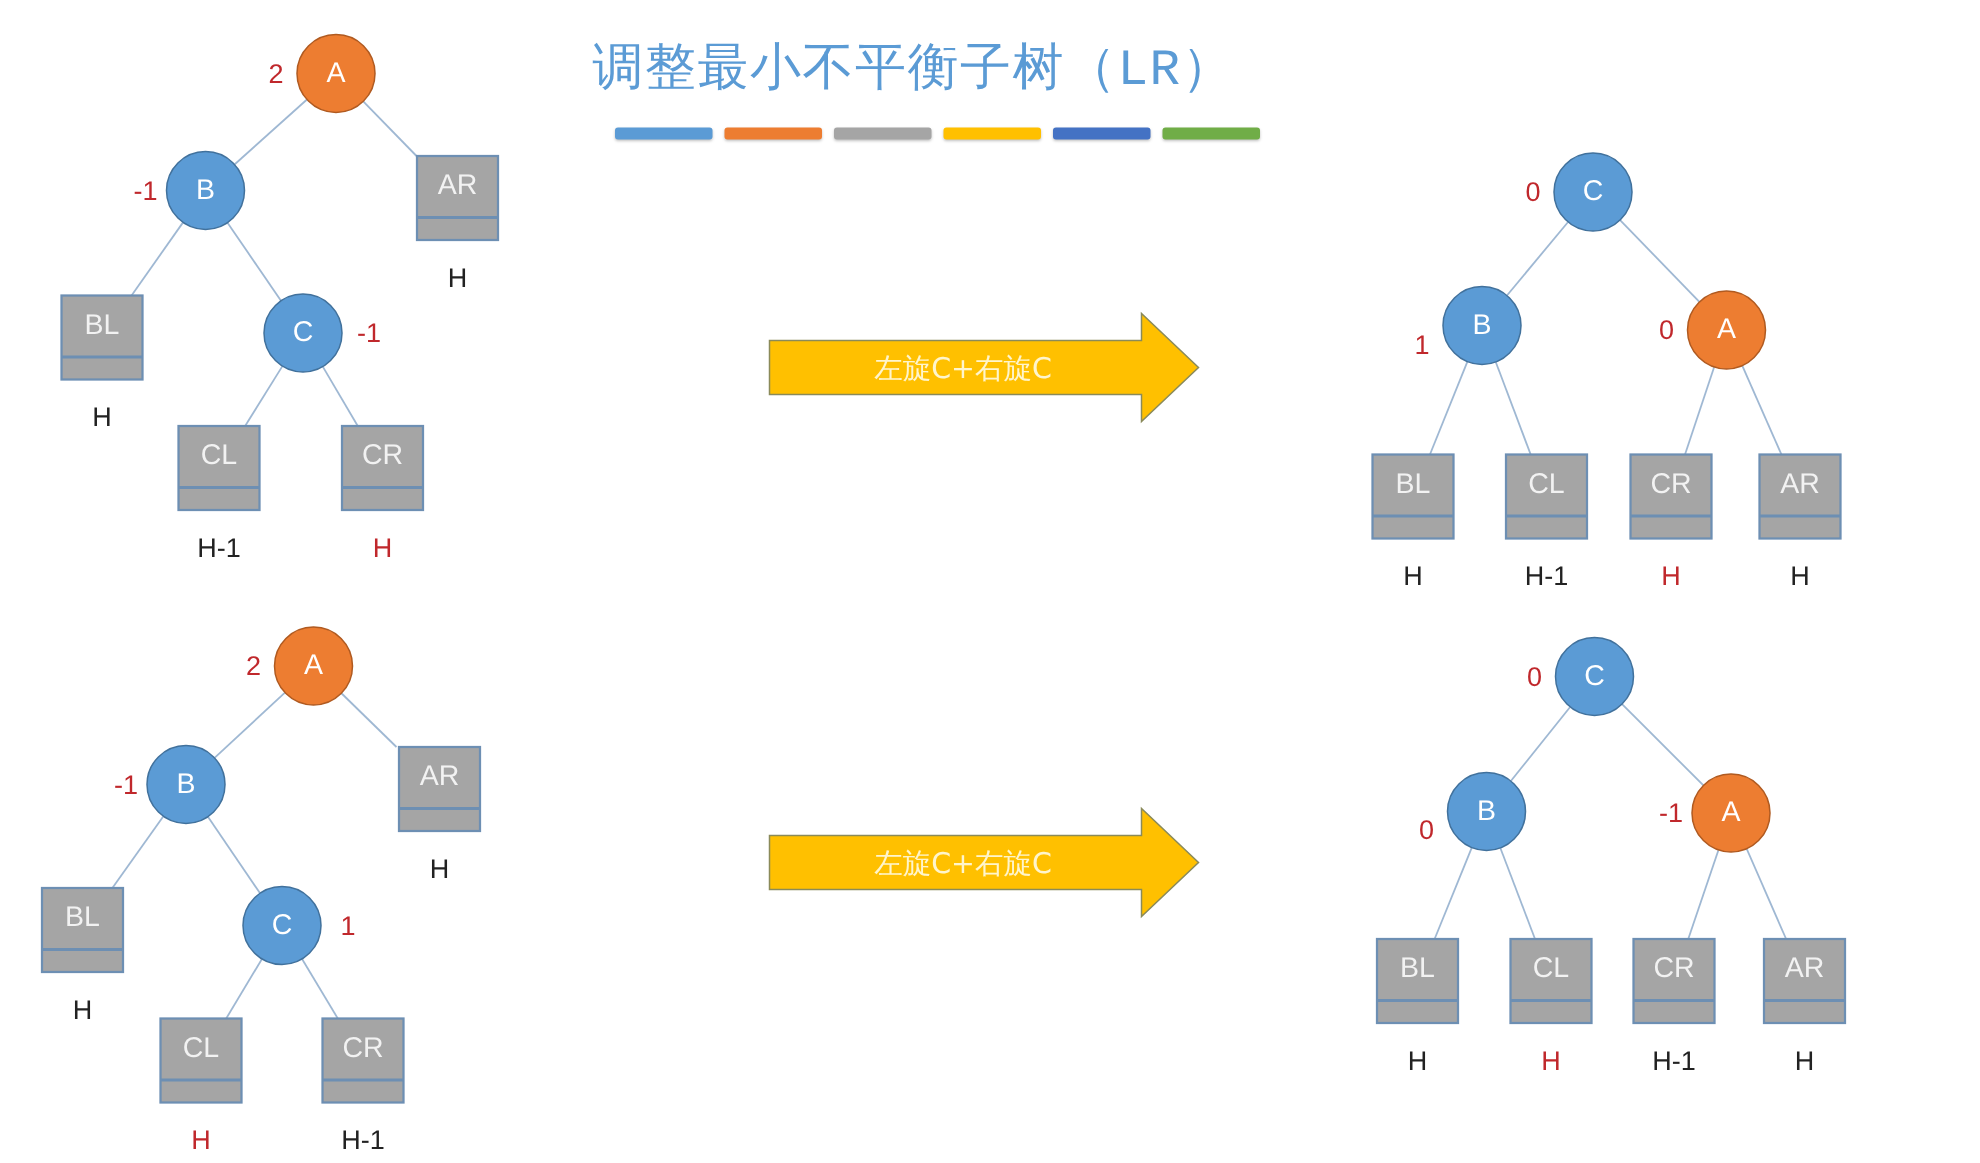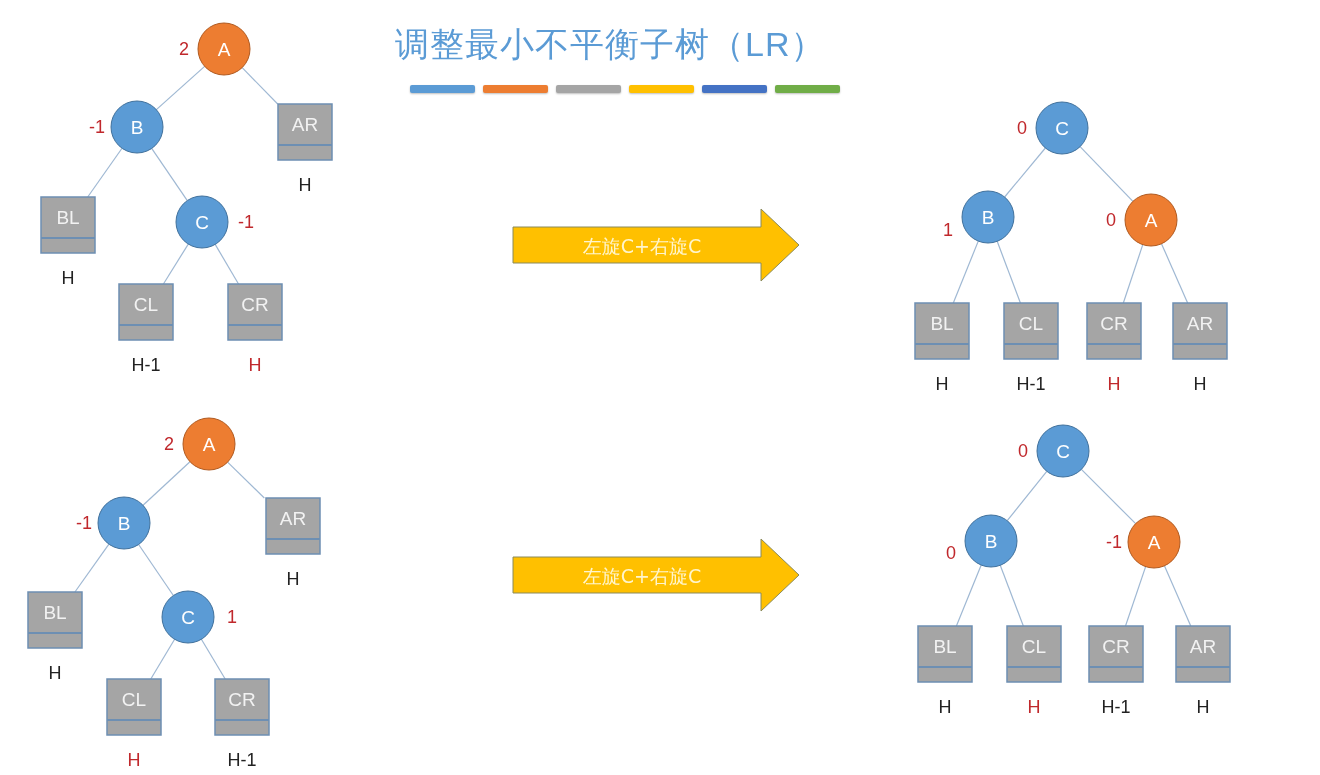--- a/index.html
+++ b/index.html
@@ -1,18 +1,18 @@
 <!DOCTYPE html>
 <html><head>
 <meta charset="utf-8">
 <style>
   html,body{margin:0;padding:0;background:#ffffff;}
   body{width:1320px;height:775px;position:relative;overflow:hidden;font-family:"Liberation Sans","DejaVu Sans",sans-serif;}
   #canvas{position:absolute;left:0;top:0;}
-  .title{position:absolute;left:395px;top:22px;font-size:34px;color:#5b9bd5;letter-spacing:1px;font-family:Liberation Sans, sans-serif;white-space:nowrap;}
+  .title{position:absolute;left:395px;top:22px;font-size:34px;color:#5b9bd5;letter-spacing:1px;font-family:Liberation Mono, monospace;white-space:nowrap;}
   .swatches{position:absolute;left:410px;top:85px;display:flex;gap:8px;}
   .swatch{width:65px;height:8px;border-radius:2px;box-shadow:0 1px 2px rgba(0,0,0,0.25);}
   .edge{stroke:#9fb8d3;stroke-width:1.2;}
   .node-text{font-size:19px;fill:#ffffff;text-anchor:middle;dominant-baseline:central;font-family:"Liberation Sans",sans-serif;}
   .bf{font-size:18px;fill:#c0282c;text-anchor:middle;dominant-baseline:central;font-family:"Liberation Sans",sans-serif;}
   .box-text{font-size:19px;fill:#f2f2f2;text-anchor:middle;dominant-baseline:central;font-family:"Liberation Sans",sans-serif;}
   .h-text{font-size:18px;text-anchor:middle;dominant-baseline:central;font-family:"Liberation Sans",sans-serif;}
   .arrow-text{font-size:19px;fill:#fff5cc;text-anchor:middle;dominant-baseline:central;font-family:"DejaVu Sans",sans-serif;}
 </style>
 </head>

